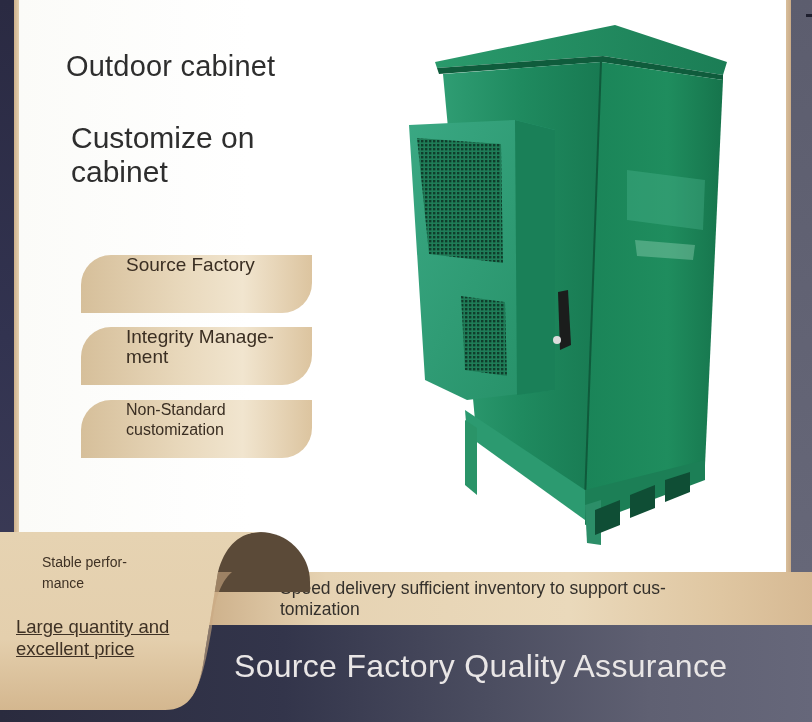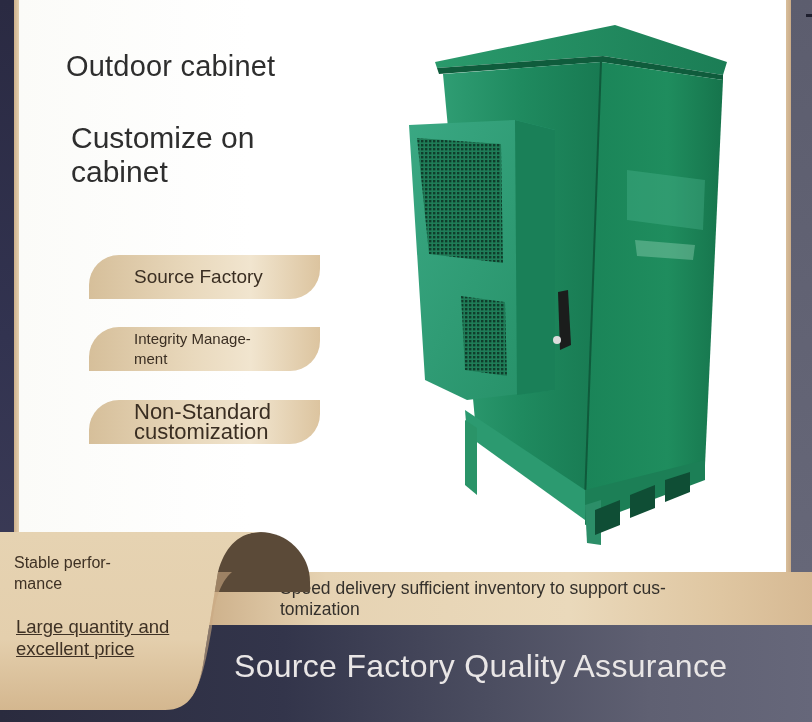--- a/index.html
+++ b/index.html
@@ -15,44 +15,44 @@
   .frame-right-stripe { position: absolute; left: 786px; top: 0; width: 6px; height: 575px;
     background: linear-gradient(90deg, #d9bf9c, #c7a783); }
   .frame-right-mark { position: absolute; left: 806px; top: 14px; width: 6px; height: 3px; background: #1e1f2e; }
 
   .canvas { position: absolute; left: 19px; top: 0; width: 767px; height: 572px;
     background: linear-gradient(90deg, #fbfbf8 0%, #ffffff 30%, #ffffff 100%); }
 
   .title { position: absolute; left: 66px; top: 50px; font-size: 29px; color: #2e2e2e; letter-spacing: 0.2px; }
   .subtitle { position: absolute; left: 71px; top: 121px; width: 260px; font-size: 30px; line-height: 34px; color: #2e2e2e; }
 
-  .pill { position: absolute; left: 89px; width: 231px; height: 44px;
+  .pill { position: absolute; left: 81px; width: 231px; height: 58px;
     background: linear-gradient(90deg, #d6bf9a 0%, #e9d9bd 45%, #f1e5cf 70%, #dcc49f 100%);
-    border-radius: 30px 0 30px 0; display: flex; align-items: center; padding-left: 45px;
+    border-radius: 30px 0 30px 0; display: flex; align-items: flex-start; padding-left: 45px;
     color: #3a2e22; font-size: 18px; line-height: 20px; cursor: pointer; }
   .pill.p1 { top: 255px; font-size: 19px; }
-  .pill.p2 { top: 327px; font-size: 15px; }
-  .pill.p3 { top: 400px; font-size: 22px; line-height: 20px; }
+  .pill.p2 { top: 327px; font-size: 19px; }
+  .pill.p3 { top: 400px; font-size: 16px; line-height: 20px; }
 
   .cabinet { position: absolute; left: 405px; top: 20px; width: 330px; height: 525px; }
 
   .bottom-band { position: absolute; left: 0; top: 625px; width: 812px; height: 97px;
     background: linear-gradient(90deg, #2a2b3e 0%, #33354b 35%, #4b4d60 60%, #5f6072 80%, #66677a 100%); }
   .bottom-title { position: absolute; left: 234px; top: 648px; font-size: 32px; color: #e9e6e6; letter-spacing: 0.3px; }
 
   .speed-band { position: absolute; left: 205px; top: 572px; width: 607px; height: 53px;
     background: linear-gradient(90deg, #cdb08a 0%, #e6d3b3 20%, #ead9bb 60%, #dfc6a1 85%, #d6b993 100%); }
   .speed-text { position: absolute; left: 280px; top: 578px; width: 500px; font-size: 17.5px; line-height: 21px; color: #34302b; }
 
   .hump { position: absolute; left: 210px; top: 532px; width: 100px; height: 60px;
     background: #5b4a38; border-radius: 50px 50px 0 0; }
 
   .wrap { position: absolute; left: 0; top: 532px; width: 305px; height: 178px; }
 
-  .stable-text { position: absolute; left: 14px; top: 552px; font-size: 16px; line-height: 21px; color: #3e3124; }
+  .stable-text { position: absolute; left: 42px; top: 552px; font-size: 14px; line-height: 21px; color: #3e3124; }
   .large-text { position: absolute; left: 16px; top: 616px; font-size: 18.5px; line-height: 22px; color: #3e3124; text-decoration: underline; }
 </style>
 </head>
 <body>
 
 <div class="frame-left"></div>
 <div class="frame-left-stripe"></div>
 
 <div class="canvas"></div>
 

